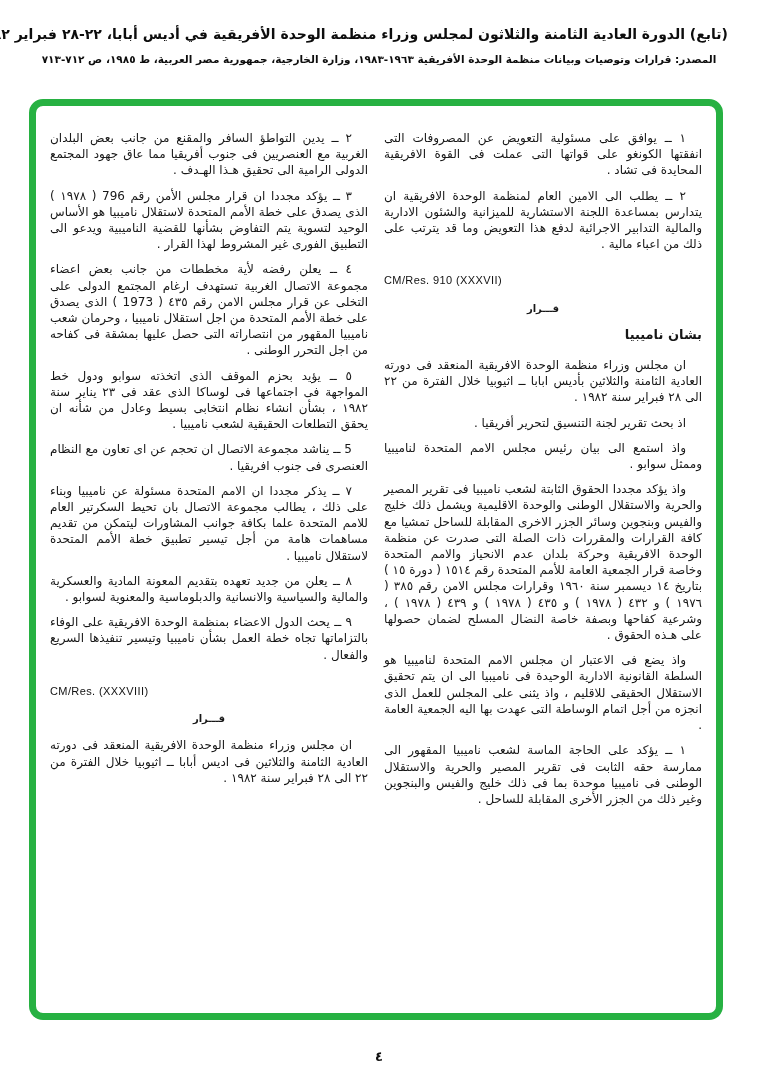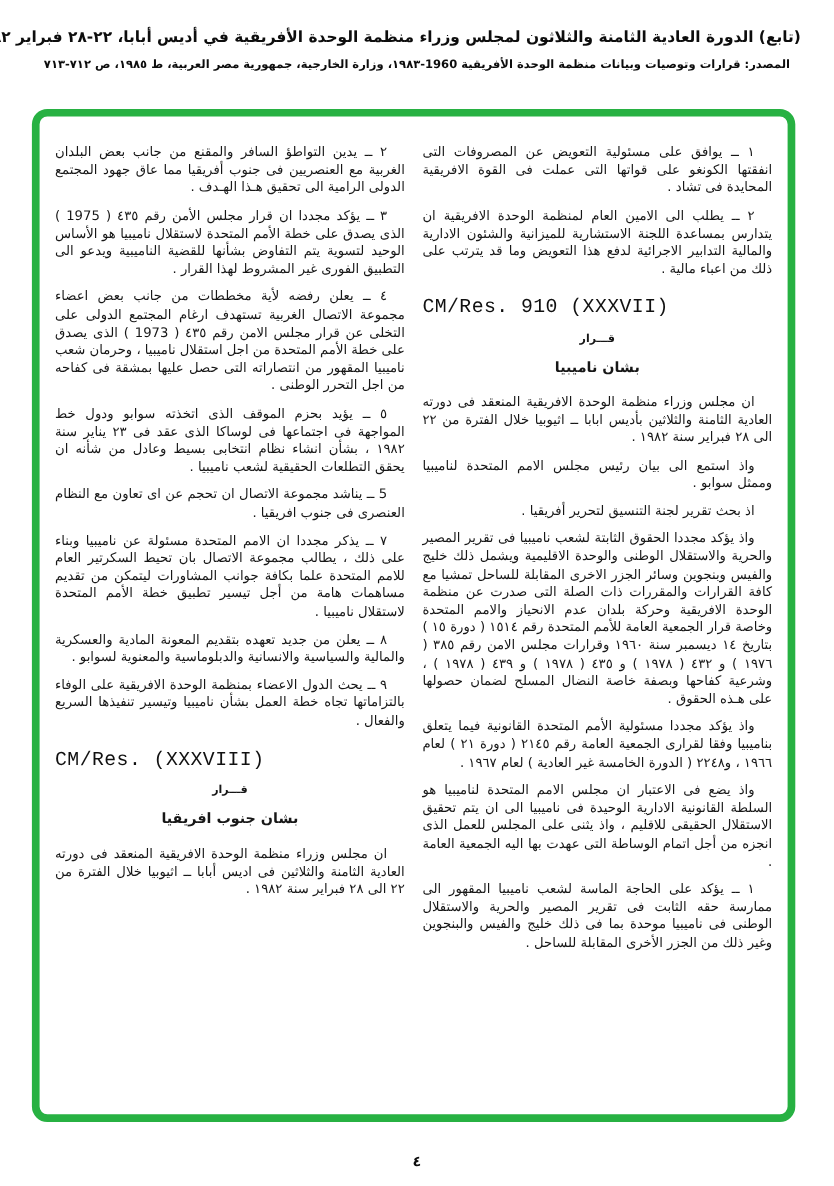--- a/index.html
+++ b/index.html
@@ -67,34 +67,33 @@
     color: #171717;
   }
   .para {
     margin: 0 0 9px 0;
     text-align: justify;
     text-indent: 16px;
   }
   .res-label {
     direction: ltr;
     text-align: left;
-    font-family: Liberation Mono, monospace;
-    font-size: 18px;
+    font-family: Liberation Sans, sans-serif;
+    font-size: 11px;
     margin: 20px 0 8px 0;
     color: #111;
     letter-spacing: 0.4px;
   }
   .heading {
     text-align: center;
     font-weight: bold;
     font-size: 10px;
     margin: 12px 0 10px 0;
   }
   .subheading {
-    text-align: center;
     font-weight: bold;
     font-size: 13px;
     margin: 0 0 14px 0;
   }
   .footer-page-number {
     position: absolute;
     bottom: 14px;
     left: 0;
     right: 0;
     text-align: center;
@@ -103,53 +102,51 @@
     color: #0d0d0d;
   }
 </style>
 </head>
 <body>
 
 <div class="page">
 
   <div class="header">
     <div class="header-line1">(تابع) الدورة العادية الثامنة والثلاثون لمجلس وزراء منظمة الوحدة الأفريقية في أديس أبابا، ٢٢-٢٨ فبراير ١٩٨٢</div>
-    <div class="header-line2">المصدر: قرارات وتوصيات وبيانات منظمة الوحدة الأفريقية 1960-١٩٨٣، وزارة الخارجية، جمهورية مصر العربية، ط ١٩٨٥، ص ٧١٢-٧١٣</div>
+    <div class="header-line2">المصدر: قرارات وتوصيات وبيانات منظمة الوحدة الأفريقية ١٩٦٣-١٩٨٣، وزارة الخارجية، جمهورية مصر العربية، ط ١٩٨٥، ص ٧١٢-٧١٣</div>
   </div>
 
   <div class="frame">
     <div class="columns">
 
       <div class="col">
         <p class="para">١ ــ يوافق على مسئولية التعويض عن المصروفات التى انفقتها الكونغو على قواتها التى عملت فى القوة الافريقية المحايدة فى تشاد .</p>
         <p class="para">٢ ــ يطلب الى الامين العام لمنظمة الوحدة الافريقية ان يتدارس بمساعدة اللجنة الاستشارية للميزانية والشئون الادارية والمالية التدابير الاجرائية لدفع هذا التعويض وما قد يترتب على ذلك من اعباء مالية .</p>
         <div class="res-label">CM/Res. 910 (XXXVII)</div>
         <div class="heading">قـــرار</div>
         <div class="subheading">بشان ناميبيا</div>
         <p class="para">ان مجلس وزراء منظمة الوحدة الافريقية المنعقد فى دورته العادية الثامنة والثلاثين بأديس ابابا ــ اثيوبيا خلال الفترة من ٢٢ الى ٢٨ فبراير سنة ١٩٨٢ .</p>
+        <p class="para">اذ بحث تقرير لجنة التنسيق لتحرير أفريقيا .</p>
         <p class="para">واذ استمع الى بيان رئيس مجلس الامم المتحدة لناميبيا وممثل سوابو .</p>
-        <p class="para">اذ بحث تقرير لجنة التنسيق لتحرير أفريقيا .</p>
         <p class="para">واذ يؤكد مجددا الحقوق الثابتة لشعب ناميبيا فى تقرير المصير والحرية والاستقلال الوطنى والوحدة الاقليمية ويشمل ذلك خليج والفيس وبنجوين وسائر الجزر الاخرى المقابلة للساحل تمشيا مع كافة القرارات والمقررات ذات الصلة التى صدرت عن منظمة الوحدة الافريقية وحركة بلدان عدم الانحياز والامم المتحدة وخاصة قرار الجمعية العامة للأمم المتحدة رقم ١٥١٤ ( دورة ١٥ ) بتاريخ ١٤ ديسمبر سنة ١٩٦٠ وقرارات مجلس الامن رقم ٣٨٥ ( ١٩٧٦ ) و ٤٣٢ ( ١٩٧٨ ) و ٤٣٥ ( ١٩٧٨ ) و ٤٣٩ ( ١٩٧٨ ) ، وشرعية كفاحها وبصفة خاصة النضال المسلح لضمان حصولها على هـذه الحقوق .</p>
-        <p class="para">واذ يؤكد مجددا مسئولية الأمم المتحدة القانونية فيما يتعلق بناميبيا وفقا لقرارى الجمعية العامة رقم ٢١٤٥ ( دورة ٢١ ) لعام ١٩٦٦ ، و٢٢٤٨ ( الدورة الخامسة غير العادية ) لعام ١٩٦٧ .</p>
         <p class="para">واذ يضع فى الاعتبار ان مجلس الامم المتحدة لناميبيا هو السلطة القانونية الادارية الوحيدة فى ناميبيا الى ان يتم تحقيق الاستقلال الحقيقى للاقليم ، واذ يثنى على المجلس للعمل الذى انجزه من أجل اتمام الوساطة التى عهدت بها اليه الجمعية العامة .</p>
         <p class="para">١ ــ يؤكد على الحاجة الماسة لشعب ناميبيا المقهور الى ممارسة حقه الثابت فى تقرير المصير والحرية والاستقلال الوطنى فى ناميبيا موحدة بما فى ذلك خليج والفيس والبنجوين وغير ذلك من الجزر الأخرى المقابلة للساحل .</p>
       </div>
 
       <div class="col">
         <p class="para">٢ ــ يدين التواطؤ السافر والمقنع من جانب بعض البلدان الغربية مع العنصريين فى جنوب أفريقيا مما عاق جهود المجتمع الدولى الرامية الى تحقيق هـذا الهـدف .</p>
-        <p class="para">٣ ــ يؤكد مجددا ان قرار مجلس الأمن رقم ٤٣٥ ( 1975 ) الذى يصدق على خطة الأمم المتحدة لاستقلال ناميبيا هو الأساس الوحيد لتسوية يتم التفاوض بشأنها للقضية الناميبية ويدعو الى التطبيق الفورى غير المشروط لهذا القرار .</p>
+        <p class="para">٣ ــ يؤكد مجددا ان قرار مجلس الأمن رقم 796 ( ١٩٧٨ ) الذى يصدق على خطة الأمم المتحدة لاستقلال ناميبيا هو الأساس الوحيد لتسوية يتم التفاوض بشأنها للقضية الناميبية ويدعو الى التطبيق الفورى غير المشروط لهذا القرار .</p>
         <p class="para">٤ ــ يعلن رفضه لأية مخططات من جانب بعض اعضاء مجموعة الاتصال الغربية تستهدف ارغام المجتمع الدولى على التخلى عن قرار مجلس الامن رقم ٤٣٥ ( 1973 ) الذى يصدق على خطة الأمم المتحدة من اجل استقلال ناميبيا ، وحرمان شعب ناميبيا المقهور من انتصاراته التى حصل عليها بمشقة فى كفاحه من اجل التحرر الوطنى .</p>
         <p class="para">٥ ــ يؤيد بحزم الموقف الذى اتخذته سوابو ودول خط المواجهة فى اجتماعها فى لوساكا الذى عقد فى ٢٣ يناير سنة ١٩٨٢ ، بشأن انشاء نظام انتخابى بسيط وعادل من شأنه ان يحقق التطلعات الحقيقية لشعب ناميبيا .</p>
         <p class="para">5 ــ يناشد مجموعة الاتصال ان تحجم عن اى تعاون مع النظام العنصرى فى جنوب افريقيا .</p>
         <p class="para">٧ ــ يذكر مجددا ان الامم المتحدة مسئولة عن ناميبيا وبناء على ذلك ، يطالب مجموعة الاتصال بان تحيط السكرتير العام للامم المتحدة علما بكافة جوانب المشاورات ليتمكن من تقديم مساهمات هامة من أجل تيسير تطبيق خطة الأمم المتحدة لاستقلال ناميبيا .</p>
         <p class="para">٨ ــ يعلن من جديد تعهده بتقديم المعونة المادية والعسكرية والمالية والسياسية والانسانية والدبلوماسية والمعنوية لسوابو .</p>
         <p class="para">٩ ــ يحث الدول الاعضاء بمنظمة الوحدة الافريقية على الوفاء بالتزاماتها تجاه خطة العمل بشأن ناميبيا وتيسير تنفيذها السريع والفعال .</p>
         <div class="res-label">CM/Res. (XXXVIII)</div>
         <div class="heading">قـــرار</div>
-        <div class="subheading">بشان جنوب افريقيا</div>
         <p class="para">ان مجلس وزراء منظمة الوحدة الافريقية المنعقد فى دورته العادية الثامنة والثلاثين فى اديس أبابا ــ اثيوبيا خلال الفترة من ٢٢ الى ٢٨ فبراير سنة ١٩٨٢ .</p>
       </div>
 
     </div>
   </div>
 
   <div class="footer-page-number">٤</div>
 
 </div>
 

